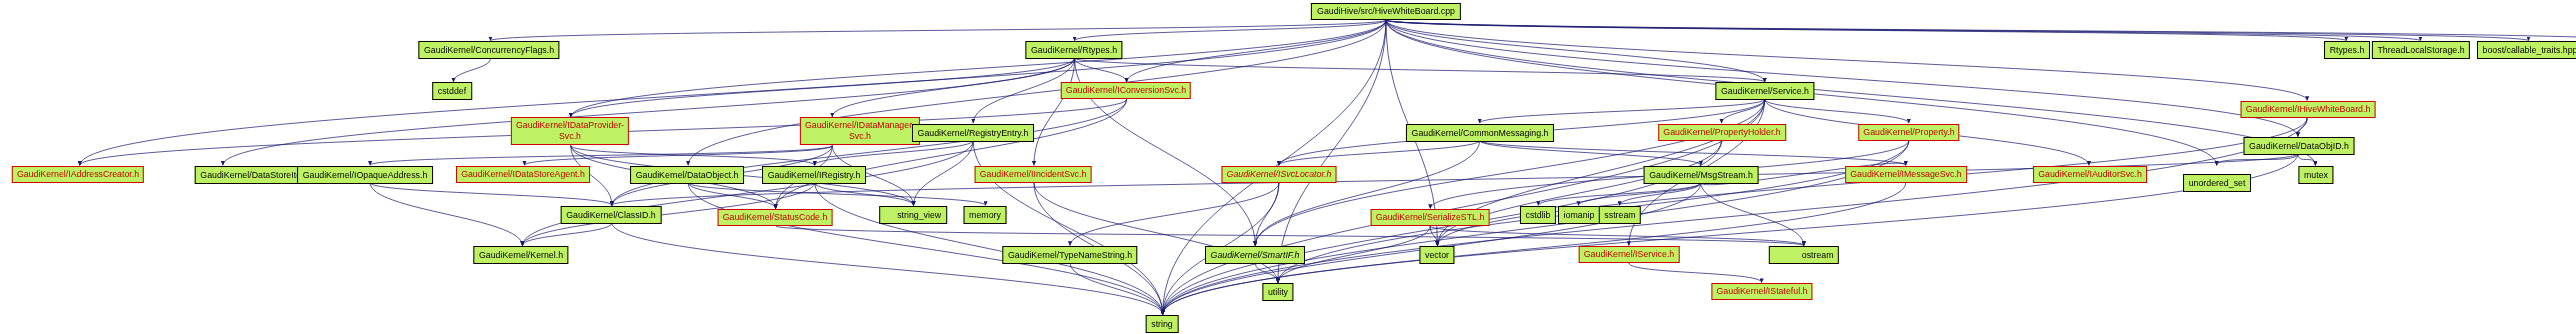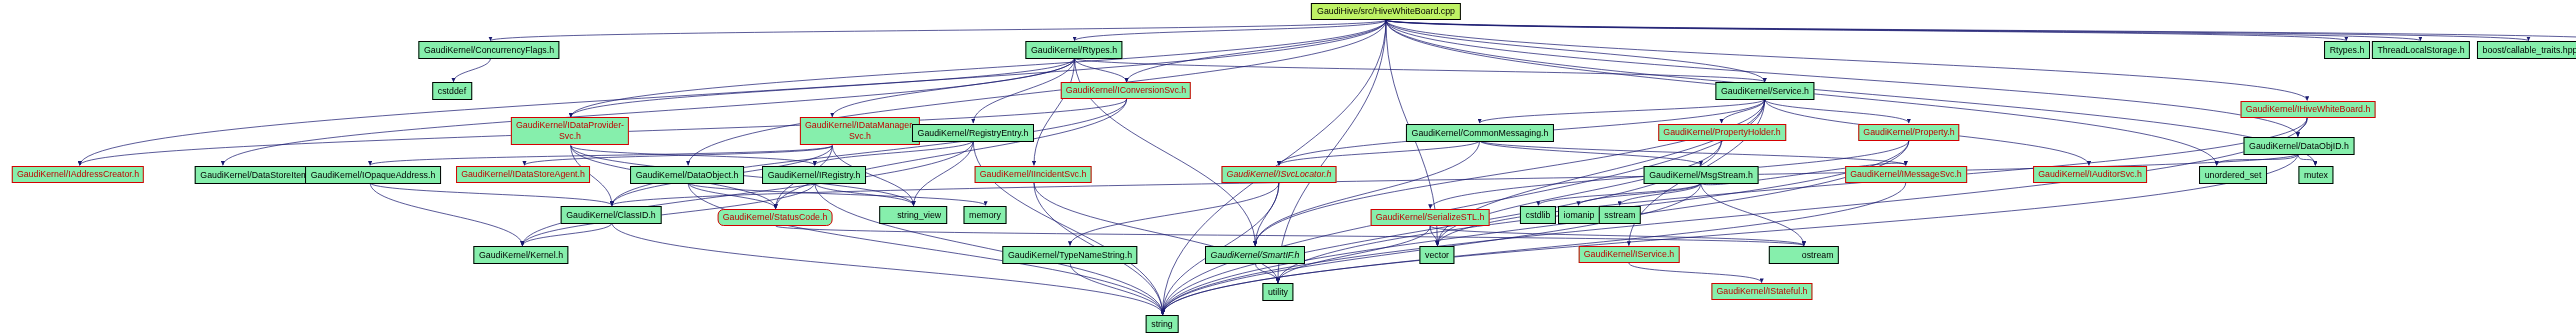--- a/index.html
+++ b/index.html
@@ -15,21 +15,21 @@
     position:absolute;
     left:0;top:0;
     width:2721px;height:334px;
     z-index:1;
     pointer-events:none;
   }
   .node{
     position:absolute;
     transform:translateX(-50%);
     box-sizing:border-box;
-    background:#86efac;
+    background:#bef264;
     border:0.5px solid #000000;
     color:#000000;
     padding:2.6px 4.6px;
     font-size:8.8px;
     line-height:1.25;
     white-space:pre;
     text-align:center;
     z-index:2;
     cursor:pointer;
   }
@@ -166,33 +166,33 @@
 Svc.h</div>
     <div class="node truncated" style="left: 832px; top: 117px; margin-left: 28px;">GaudiKernel/IDataManager-
 Svc.h</div>
     <div class="node normal" style="left: 973px; top: 124px;">GaudiKernel/RegistryEntry.h</div>
     <div class="node normal" style="left: 1480px; top: 124px;">GaudiKernel/CommonMessaging.h</div>
     <div class="node truncated" style="left: 1722px; top: 124px;">GaudiKernel/PropertyHolder.h</div>
     <div class="node truncated" style="left: 1909px; top: 124px;">GaudiKernel/Property.h</div>
     <div class="node normal" style="left: 2299px; top: 137px;">GaudiKernel/DataObjID.h</div>
     <div class="node truncated" style="left: 78px; top: 166px;">GaudiKernel/IAddressCreator.h</div>
     <div class="node normal" style="left: 222px; top: 166px; margin-left: 36px;">GaudiKernel/DataStoreItem.h</div>
-    <div class="node normal" style="left: 373px; top: 166px;">GaudiKernel/IOpaqueAddress.h</div>
+    <div class="node normal" style="left: 365px; top: 166px;">GaudiKernel/IOpaqueAddress.h</div>
     <div class="node truncated" style="left: 523px; top: 166px;">GaudiKernel/IDataStoreAgent.h</div>
     <div class="node normal" style="left: 687px; top: 166px;">GaudiKernel/DataObject.h</div>
     <div class="node normal" style="left: 814px; top: 166px;">GaudiKernel/IRegistry.h</div>
     <div class="node truncated" style="left: 1033px; top: 166px;">GaudiKernel/IIncidentSvc.h</div>
     <div class="node truncated" style="left: 1279px; top: 166px; font-style: italic;">GaudiKernel/ISvcLocator.h</div>
     <div class="node normal" style="left: 1701px; top: 166px;">GaudiKernel/MsgStream.h</div>
     <div class="node truncated" style="left: 1906px; top: 166px;">GaudiKernel/IMessageSvc.h</div>
     <div class="node truncated" style="left: 2090px; top: 166px;">GaudiKernel/IAuditorSvc.h</div>
-    <div class="node normal" style="left: 2217px; top: 166px; margin-left: 16px;">unordered_set</div>
+    <div class="node normal" style="left: 2217px; top: 174px;">unordered_set</div>
     <div class="node normal" style="left: 2316px; top: 166px;">mutex</div>
     <div class="node normal" style="left: 611px; top: 206px;">GaudiKernel/ClassID.h</div>
-    <div class="node truncated" style="left: 775px; top: 209px; border-radius: 6px;">GaudiKernel/StatusCode.h</div>
+    <div class="node truncated" style="left: 775px; top: 209px;">GaudiKernel/StatusCode.h</div>
     <div class="node normal" style="left: 913px; top: 206px; padding-left: 17px;">string_view</div>
     <div class="node normal" style="left: 985px; top: 206px;">memory</div>
     <div class="node truncated" style="left: 1430px; top: 209px;">GaudiKernel/SerializeSTL.h</div>
     <div class="node normal" style="left: 1538px; top: 206px;">cstdlib</div>
     <div class="node normal" style="left: 1579px; top: 206px;">iomanip</div>
     <div class="node normal" style="left: 1620px; top: 206px;">sstream</div>
     <div class="node normal" style="left: 521px; top: 246px;">GaudiKernel/Kernel.h</div>
     <div class="node normal" style="left: 1070px; top: 246px;">GaudiKernel/TypeNameString.h</div>
     <div class="node normal" style="left: 1255px; top: 246px; font-style: italic;">GaudiKernel/SmartIF.h</div>
     <div class="node normal" style="left: 1437px; top: 246px;">vector</div>

